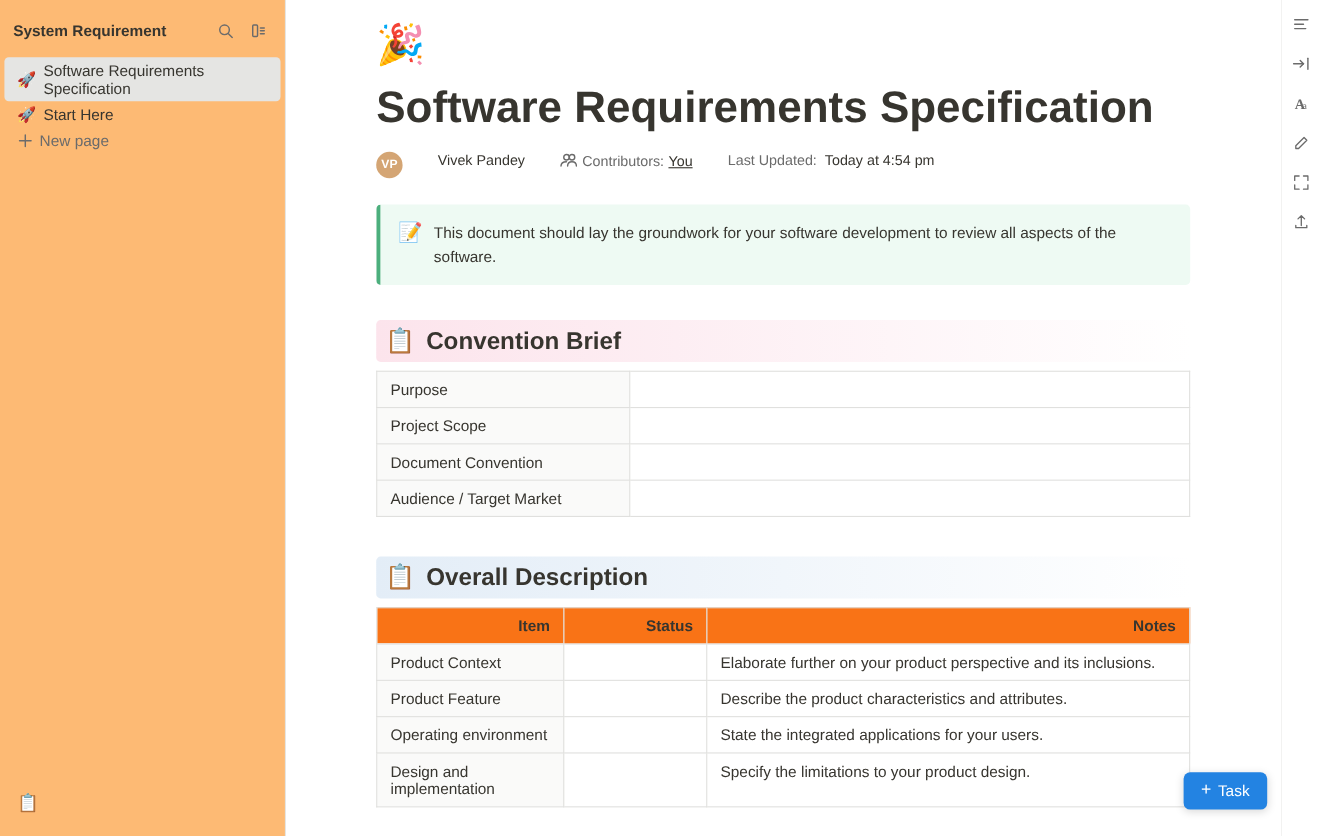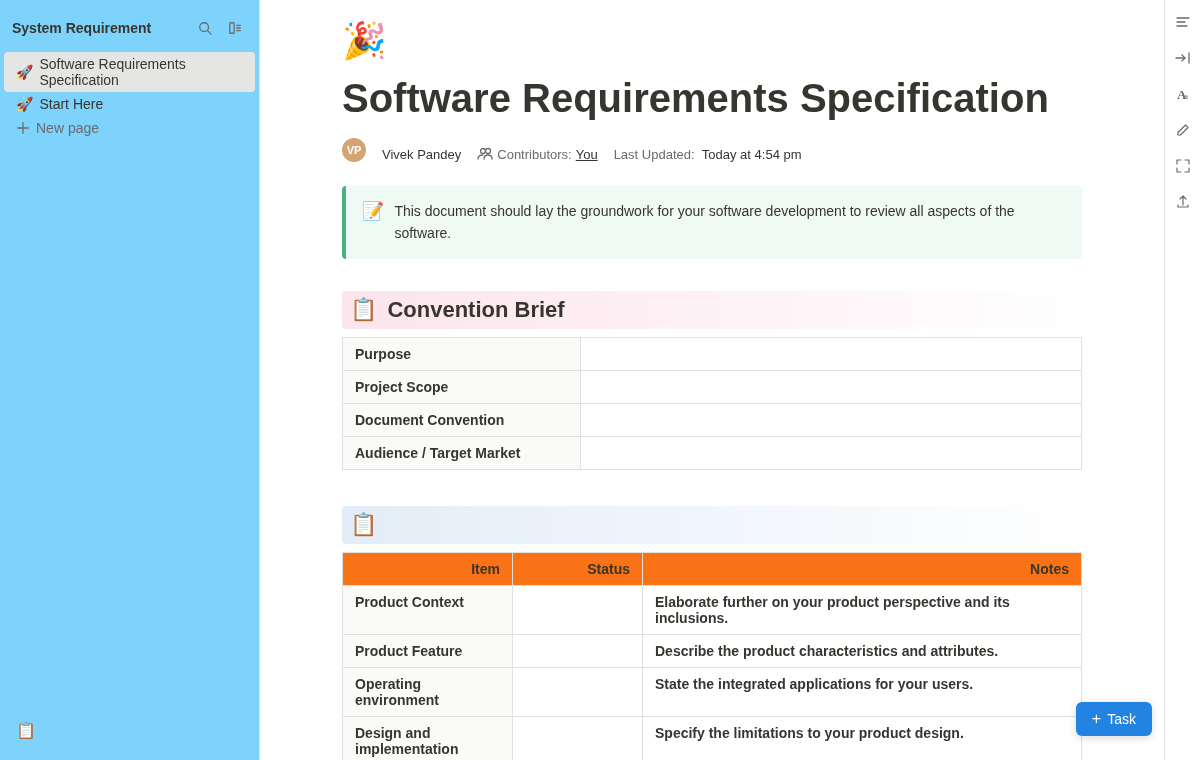--- a/index.html
+++ b/index.html
@@ -2,21 +2,21 @@
 <html><head>
   <meta charset="utf-8">
   <style>
     * { margin: 0; padding: 0; box-sizing: border-box; }
     body { font-family: -apple-system, BlinkMacSystemFont, 'Segoe UI', sans-serif; background: #fff; display: flex; height: 760px; overflow: hidden; }
 
     
     .sidebar {
       width: 260px;
       min-width: 260px;
-      background: #7dd3fc;
+      background: #fdba74;
       border-right: 1px solid #e5e5e3;
       display: flex;
       flex-direction: column;
       padding: 8px 0;
       height: 760px;
     }
     .sidebar-header {
       display: flex;
       align-items: center;
       justify-content: space-between;
@@ -132,22 +132,22 @@
     .page-title {
       font-size: 40px;
       font-weight: 700;
       color: #37352f;
       line-height: 1.2;
       margin-bottom: 16px;
     }
 
     .page-meta {
       display: flex;
-      align-items: flex-end;
-      gap: 16px;
+      align-items: flex-start;
+      gap: 32px;
       margin-bottom: 24px;
       font-size: 13px;
       color: #6b6b6b;
     }
     .page-meta .avatar {
       width: 24px;
       height: 24px;
       border-radius: 50%;
       background: #d4a574;
       display: flex;
@@ -204,22 +204,22 @@
       border: 1px solid #e0e0de;
       padding: 8px 12px;
       color: #37352f;
       vertical-align: top;
     }
     .req-table th {
       background: #f97316;
       font-weight: 600;
       text-align: right;
     }
-    .req-table td:first-child { font-weight: 700; background: #fafaf9; }
-    .req-table td.notes-col { color: #37352f; font-weight: 700; }
+    .req-table td:first-child { font-weight: 400; background: #fafaf9; }
+    .req-table td.notes-col { color: #37352f; font-weight: 400; }
 
     
     .task-btn {
       position: fixed;
       bottom: 24px;
       right: 48px;
       background: #2383e2;
       color: #fff;
       border: none;
       border-radius: 6px;
@@ -339,20 +339,21 @@
         </tr>
         <tr>
           <td>Audience / Target Market</td>
           <td>&nbsp;</td>
         </tr>
       </tbody>
     </table>
 
     <div class="section-heading blue-bg">
       <span>📋</span>
+      <span>Overall Description</span>
     </div>
     <table class="req-table">
       <thead>
         <tr>
           <th style="width:170px;">Item</th>
           <th style="width:130px;">Status</th>
           <th>Notes</th>
         </tr>
       </thead>
       <tbody>

